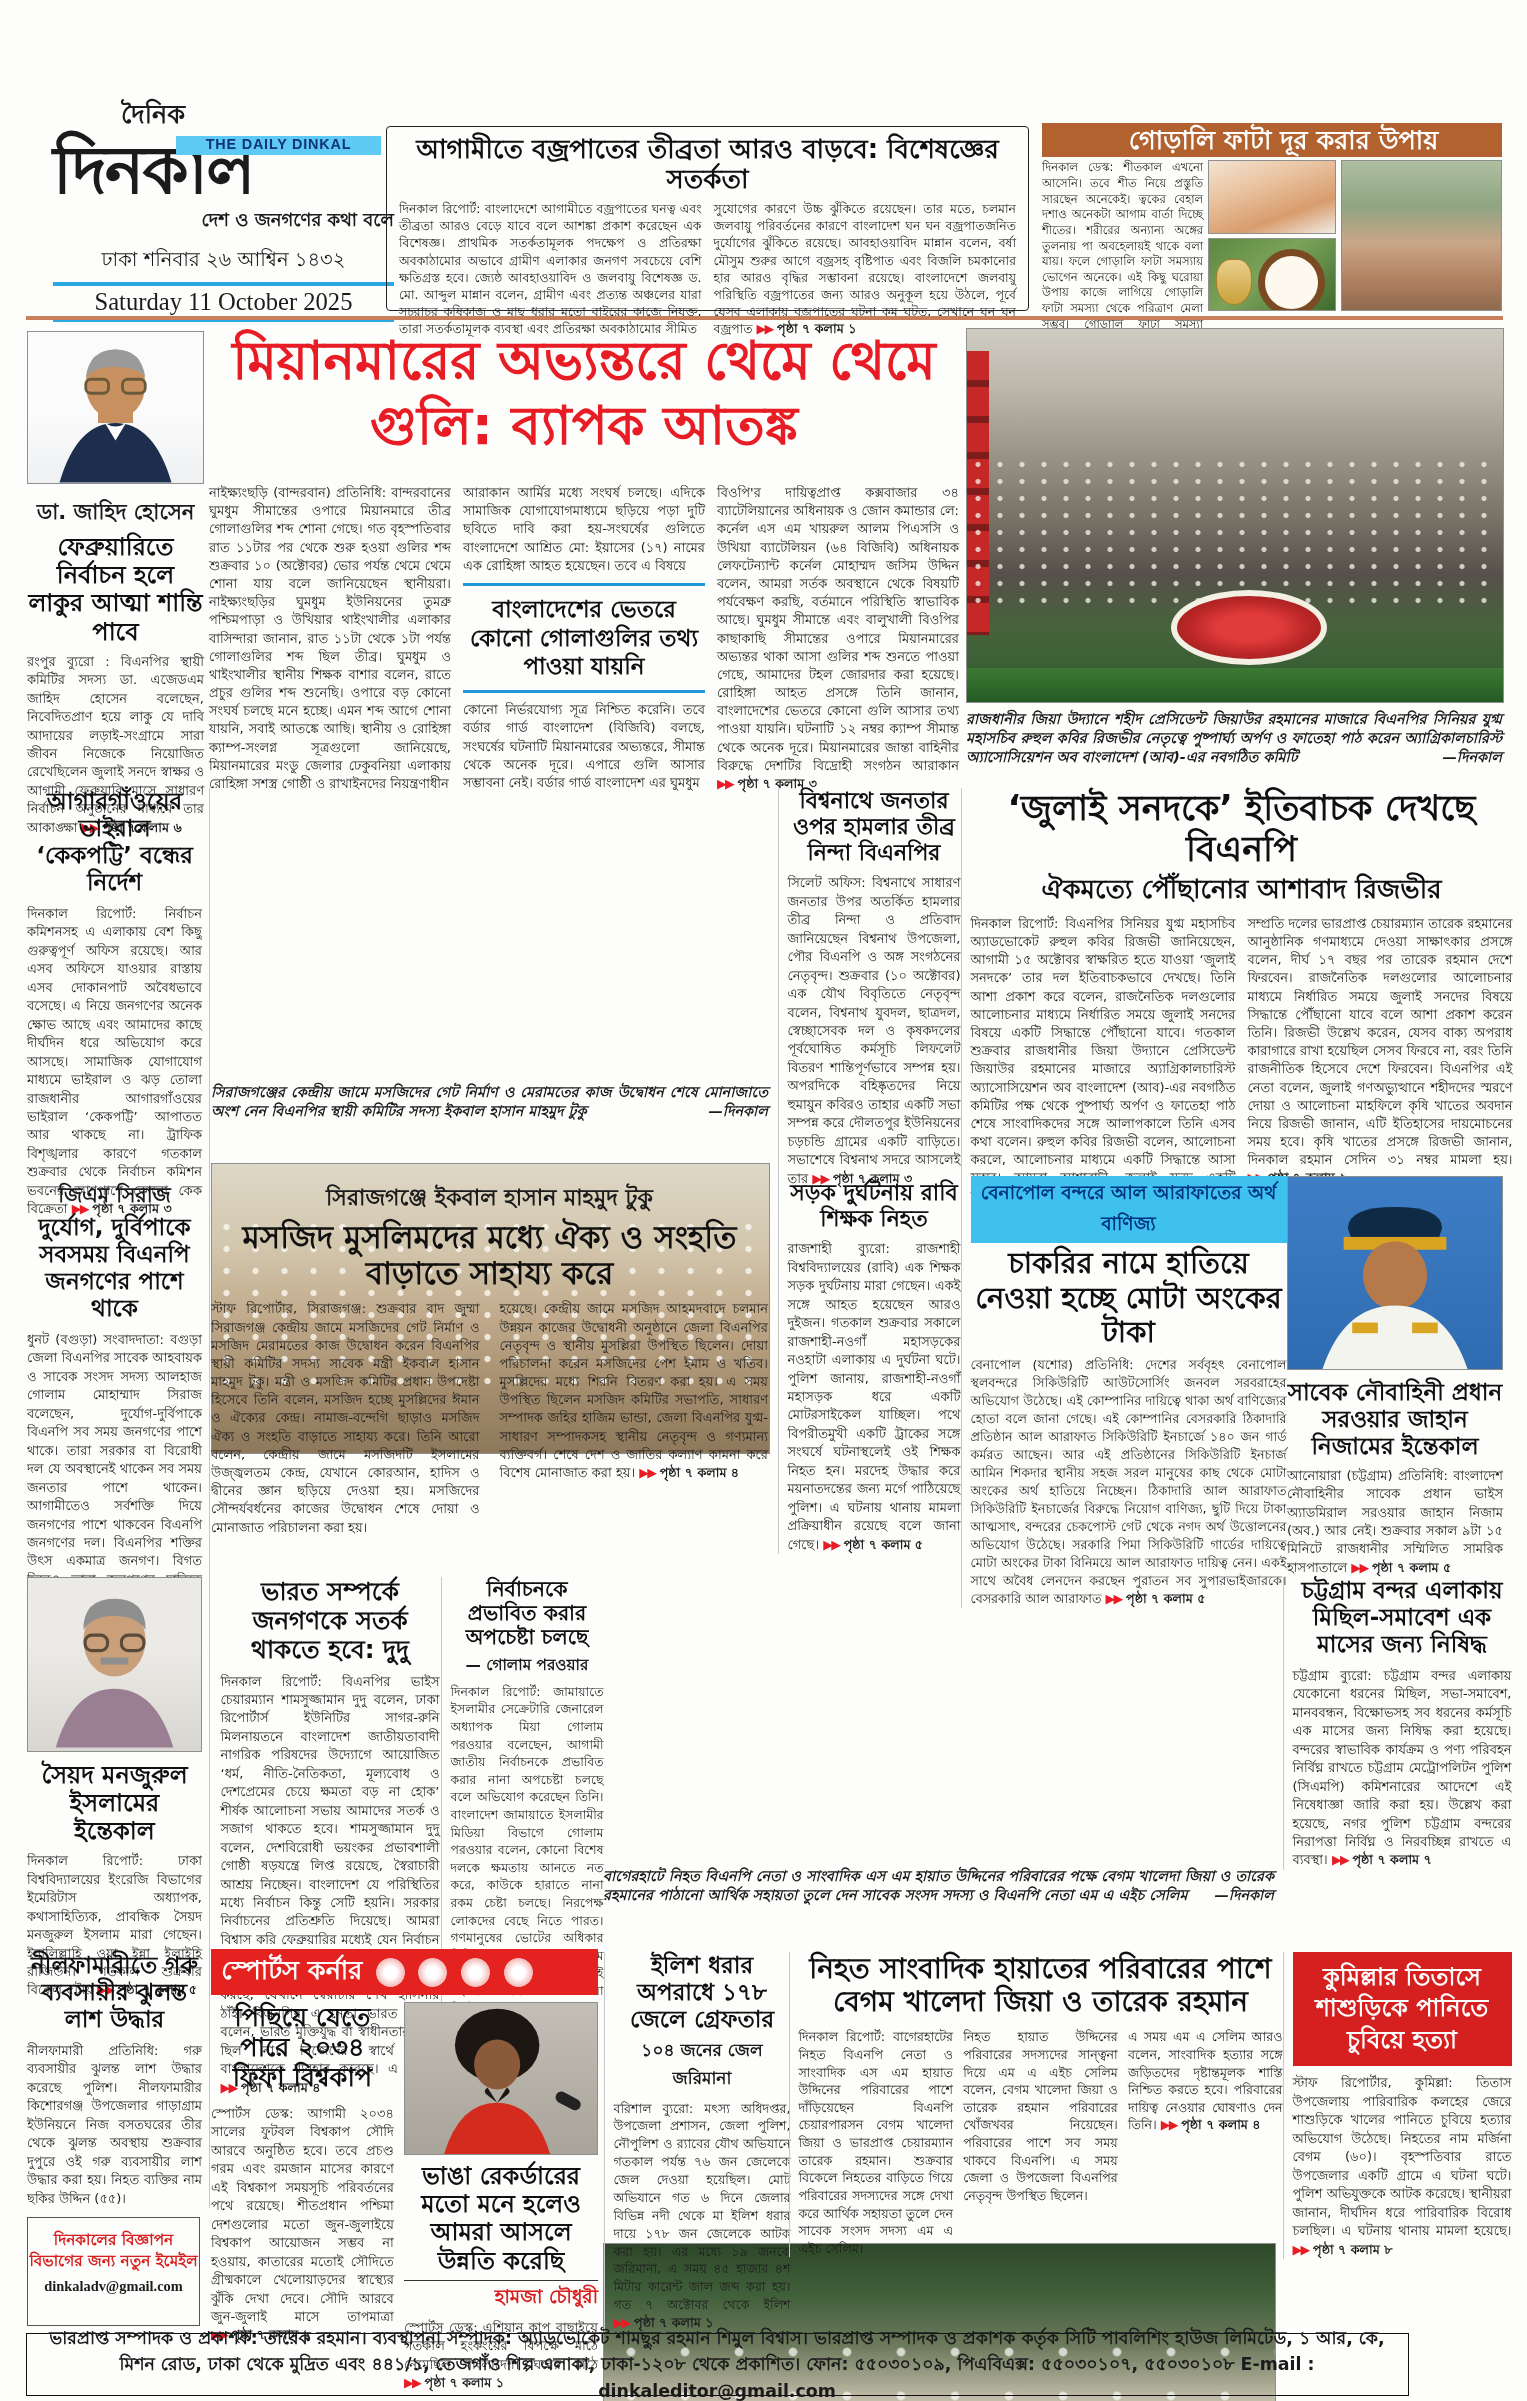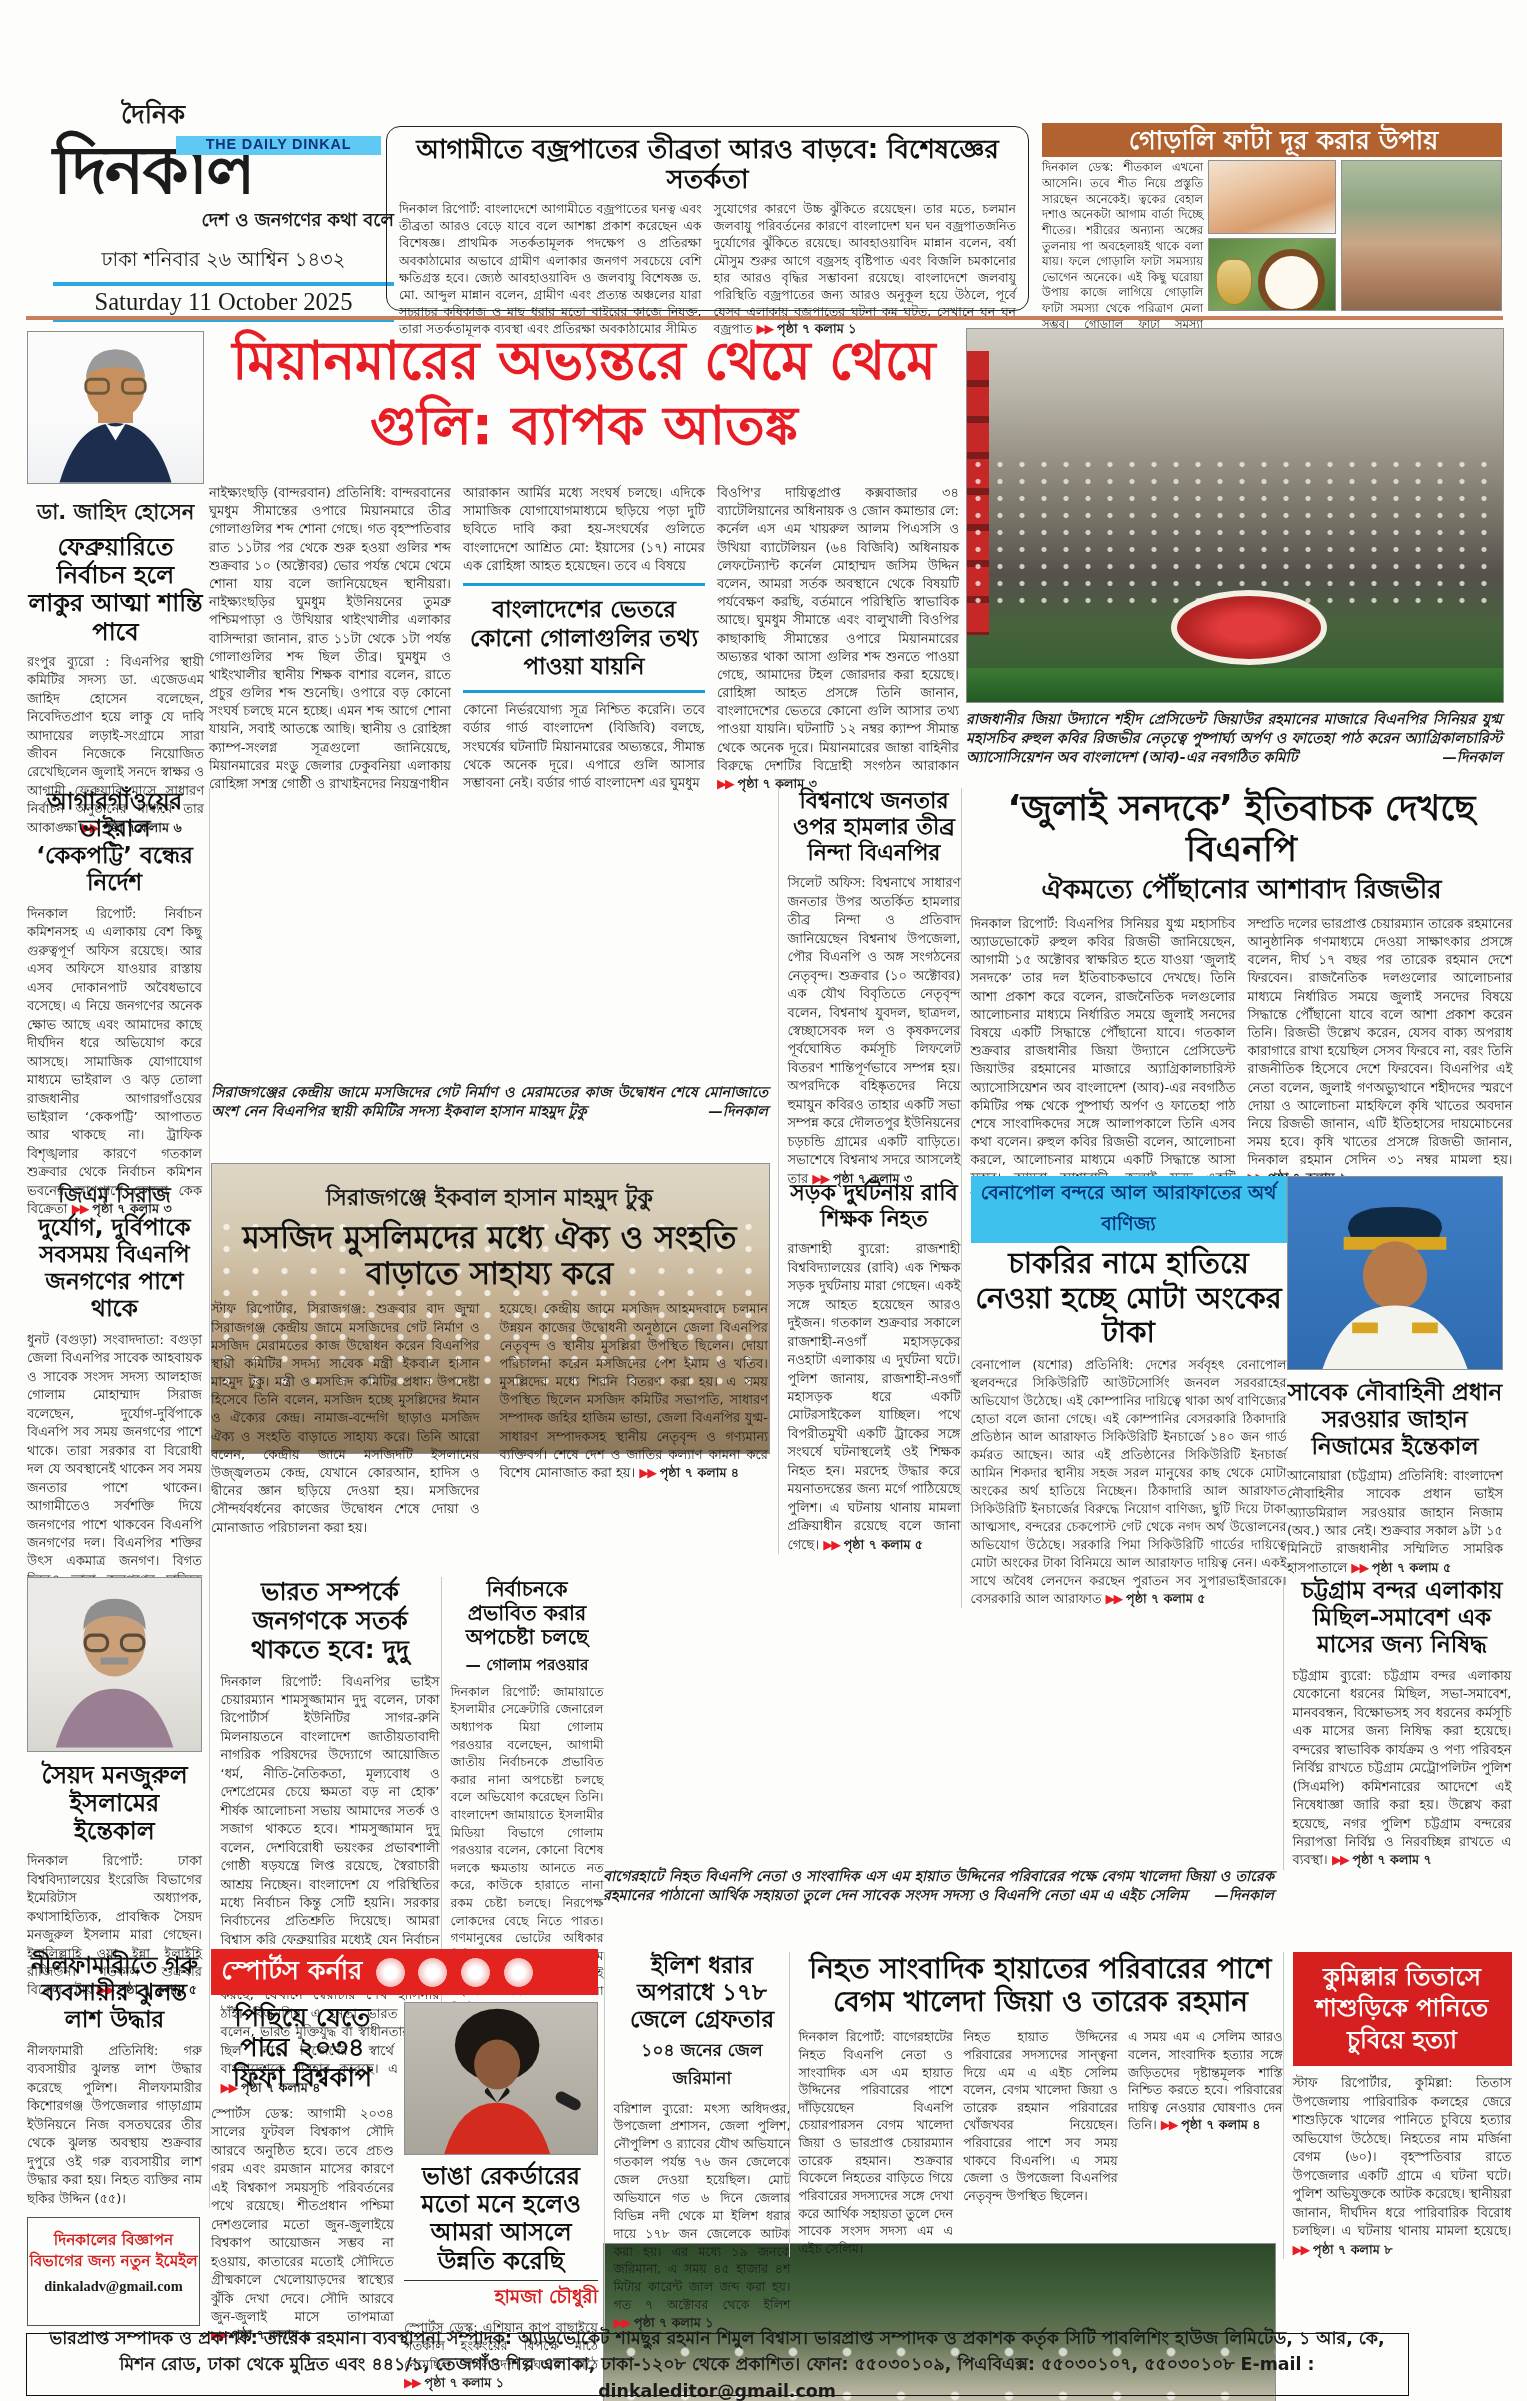--- a/index.html
+++ b/index.html
@@ -21,21 +21,21 @@
   #masthead{left:53px;top:95px;width:341px;}
   .m-daily{font-size:25.5px;font-weight:bold;margin-left:68px;}
   .m-strip{position:absolute;left:123px;top:41px;width:205px;height:18.7px;background:#5ec9f2;
            color:#12327e;font-weight:bold;font-size:14.4px;letter-spacing:0.8px;text-align:center;
            font-family:"Liberation Sans",sans-serif;}
   .m-logo{font-size:66px;font-weight:bold;line-height:1.0;letter-spacing:-1.7px;white-space:nowrap;}
   .m-tag{font-size:18px;font-weight:bold;text-align:right;margin-top:1.7px;}
   .m-datebn{font-size:19.5px;text-align:center;margin-top:8.5px;}
   .m-dateen{font-family:"Liberation Serif",serif;font-size:24.6px;text-align:center;padding:2.5px 0;}
   
-  #lightning{left:386px;top:126px;width:643px;height:185px;border:1.7px solid #222;border-radius:14px;padding:5.1px 12px;box-sizing:border-box;}
+  #lightning{left:386px;top:126px;width:643px;height:185px;border:1.7px solid #222;border-radius:4px;padding:5.1px 12px;box-sizing:border-box;}
   #lightning .hl{font-size:26px;margin:1.7px 0 5.1px;}
   #lightning .cols{display:flex;gap:12px;}
   #lightning .cols div{flex:1;font-size:12.4px;line-height:1.38;text-align:justify;}
   
   #heel{left:1042px;top:123px;width:460px;height:192px;}
   #heel .bar{background:#b2622f;color:#fff;font-size:25.5px;font-weight:bold;text-align:center;height:34px;line-height:34px;padding-left:23px;}
   #heel .wrap{display:flex;gap:5.1px;margin-top:3.4px;height:151px;}
   #heel .txt{width:163px;font-size:11.5px;line-height:1.36;text-align:justify;}
   #heel .mid{width:129px;display:flex;flex-direction:column;gap:3.4px;}
   #heel .mid .ph{flex:1;}

